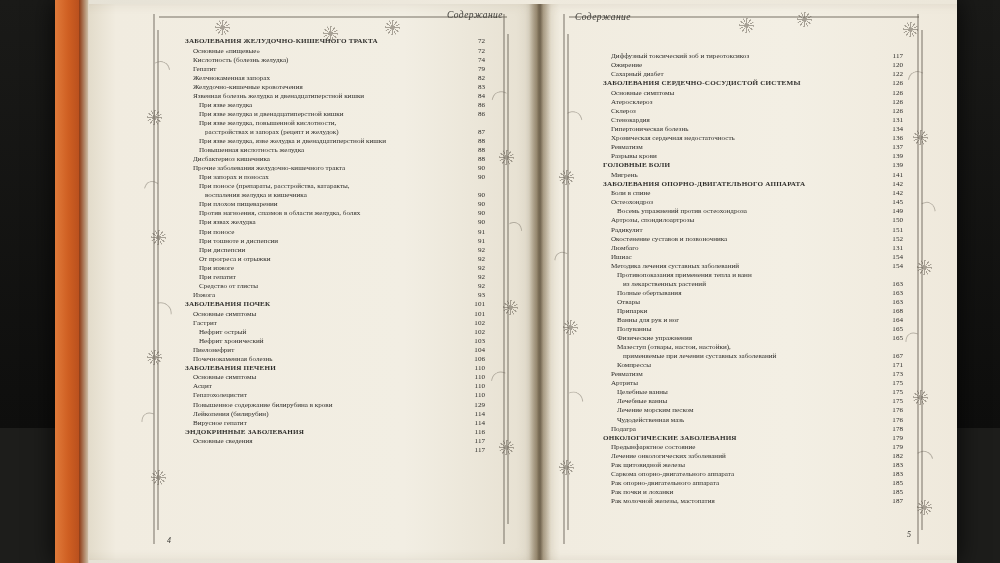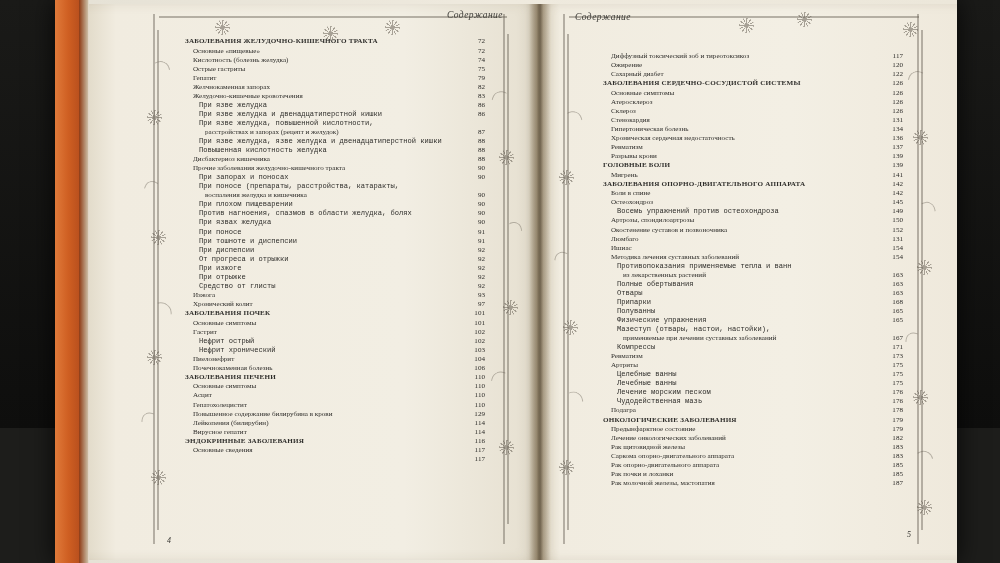--- a/index.html
+++ b/index.html
@@ -91,21 +91,21 @@
   .row .dots:after{
     content:"................................................................................................................................";
     position:absolute; left:0; bottom:-4px;
     font-size:7px; letter-spacing:.5px; color:#6d6a62;
     white-space:nowrap;
   }
   .row .pg { flex:0 0 auto; width:16px; text-align:right; }
   .row.head .lbl { font-weight:bold; letter-spacing:.2px; }
   .row.head { height: 9.6px; font-family: Liberation Serif, serif; }
   .i1 .lbl { padding-left: 8px; }
-  .i2 .lbl { padding-left: 14px; font-family: Liberation Mono, monospace; }
+  .i2 .lbl { padding-left: 14px; }
   .i3 .lbl { padding-left: 20px; }
   .pgnum {
     position:absolute; font-size:8px; color:#3a3935; font-style:italic;
   }
   
   .flower {
     position:absolute; width:15px; height:15px; border-radius:50%;
     background: radial-gradient(circle at 50% 50%, #6a6358 0 2px, rgba(0,0,0,0) 2.5px),
                 repeating-conic-gradient(from 0deg, #6a6358 0deg 9deg, rgba(0,0,0,0) 9deg 30deg);
     opacity:.55;
@@ -199,38 +199,38 @@
           <span class="lbl">Основные «пищевые»</span>
           <span class="dots"></span>
           <span class="pg">72</span>
         </div>
         <div class="row i1">
           <span class="lbl">Кислотность (болезнь желудка)</span>
           <span class="dots"></span>
           <span class="pg">74</span>
         </div>
         <div class="row i1">
-          <span class="lbl">Острые гастриты</span>
-          <span class="dots"></span>
-          <span class="pg">75</span>
-        </div>
-        <div class="row i1">
           <span class="lbl">Гепатит</span>
           <span class="dots"></span>
           <span class="pg">79</span>
         </div>
         <div class="row i1">
           <span class="lbl">Желчнокаменная запорах</span>
           <span class="dots"></span>
           <span class="pg">82</span>
         </div>
         <div class="row i1">
           <span class="lbl">Желудочно-кишечные кровотечения</span>
           <span class="dots"></span>
           <span class="pg">83</span>
+        </div>
+        <div class="row i1">
+          <span class="lbl">Язвенная болезнь желудка и двенадцатиперстной кишки</span>
+          <span class="dots"></span>
+          <span class="pg">84</span>
         </div>
         <div class="row i2">
           <span class="lbl">При язве желудка</span>
           <span class="dots"></span>
           <span class="pg">86</span>
         </div>
         <div class="row i2">
           <span class="lbl">При язве желудка и двенадцатиперстной кишки</span>
           <span class="dots"></span>
           <span class="pg">86</span>
@@ -310,38 +310,33 @@
           <span class="lbl">От прогреса и отрыжки</span>
           <span class="dots"></span>
           <span class="pg">92</span>
         </div>
         <div class="row i2">
           <span class="lbl">При изжоге</span>
           <span class="dots"></span>
           <span class="pg">92</span>
         </div>
         <div class="row i2">
-          <span class="lbl">При отрыжке</span>
+          <span class="lbl">При гепатит</span>
           <span class="dots"></span>
           <span class="pg">92</span>
         </div>
         <div class="row i2">
           <span class="lbl">Средство от глисты</span>
           <span class="dots"></span>
           <span class="pg">92</span>
         </div>
         <div class="row i1">
           <span class="lbl">Изжога</span>
           <span class="dots"></span>
           <span class="pg">93</span>
-        </div>
-        <div class="row i1">
-          <span class="lbl">Хронический колит</span>
-          <span class="dots"></span>
-          <span class="pg">97</span>
         </div>
         <div class="row i0 head">
           <span class="lbl">ЗАБОЛЕВАНИЯ ПОЧЕК</span>
           <span class="dots"></span>
           <span class="pg">101</span>
         </div>
         <div class="row i1">
           <span class="lbl">Основные симптомы</span>
           <span class="dots"></span>
           <span class="pg">101</span>
@@ -512,61 +507,71 @@
           <span class="lbl">Восемь упражнений против остеохондроза</span>
           <span class="dots"></span>
           <span class="pg">149</span>
         </div>
         <div class="row i1">
           <span class="lbl">Артрозы, спондилоартрозы</span>
           <span class="dots"></span>
           <span class="pg">150</span>
         </div>
         <div class="row i1">
+          <span class="lbl">Радикулит</span>
+          <span class="dots"></span>
+          <span class="pg">151</span>
+        </div>
+        <div class="row i1">
           <span class="lbl">Окостенение суставов и позвоночника</span>
           <span class="dots"></span>
           <span class="pg">152</span>
         </div>
         <div class="row i1">
           <span class="lbl">Люмбаго</span>
           <span class="dots"></span>
           <span class="pg">131</span>
         </div>
         <div class="row i1">
           <span class="lbl">Ишиас</span>
           <span class="dots"></span>
           <span class="pg">154</span>
         </div>
         <div class="row i1">
           <span class="lbl">Методика лечения суставных заболеваний</span>
           <span class="dots"></span>
           <span class="pg">154</span>
         </div>
         <div class="row i2">
-          <span class="lbl">Противопоказания применяемые тепла и ванн</span>
+          <span class="lbl">Противопоказания применения тепла и ванн</span>
         </div>
         <div class="row i3">
           <span class="lbl">из лекарственных растений</span>
           <span class="dots"></span>
           <span class="pg">163</span>
         </div>
         <div class="row i2">
           <span class="lbl">Полные обертывания</span>
           <span class="dots"></span>
           <span class="pg">163</span>
         </div>
         <div class="row i2">
           <span class="lbl">Отвары</span>
           <span class="dots"></span>
           <span class="pg">163</span>
         </div>
         <div class="row i2">
           <span class="lbl">Припарки</span>
           <span class="dots"></span>
           <span class="pg">168</span>
+        </div>
+        <div class="row i2">
+          <span class="lbl">Ванны для рук и ног</span>
+          <span class="dots"></span>
+          <span class="pg">164</span>
         </div>
         <div class="row i2">
           <span class="lbl">Полуванны</span>
           <span class="dots"></span>
           <span class="pg">165</span>
         </div>
         <div class="row i2">
           <span class="lbl">Физические упражнения</span>
           <span class="dots"></span>
           <span class="pg">165</span>

